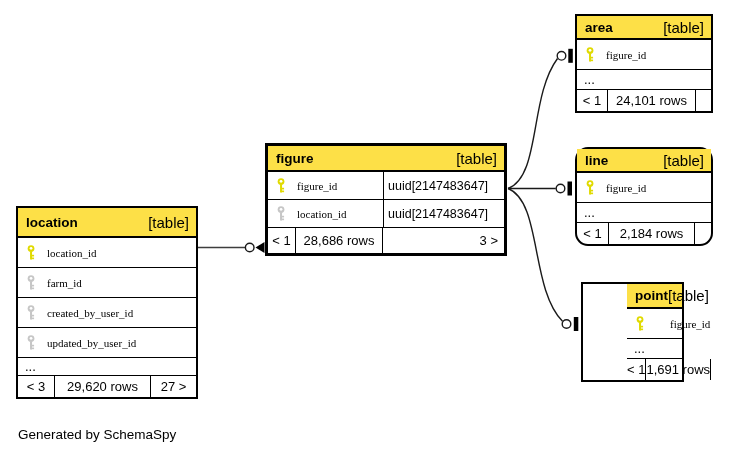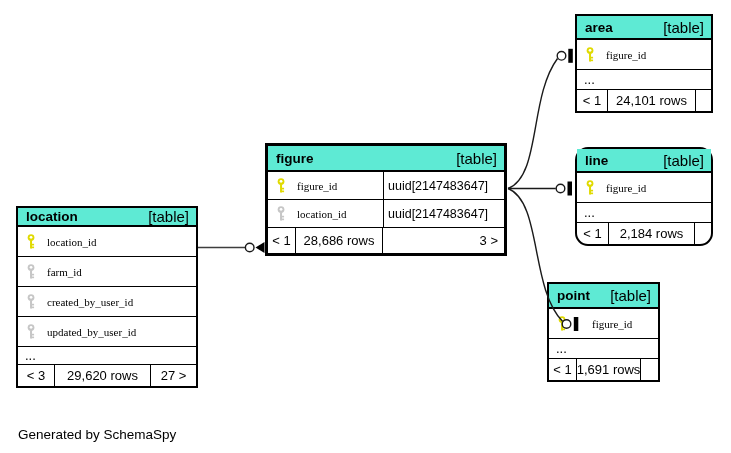--- a/index.html
+++ b/index.html
@@ -3,21 +3,21 @@
 <meta charset="utf-8">
 <style>
   html,body{margin:0;padding:0;}
   body{
     width:731px;height:453px;position:relative;background:#ffffff;
     font-family:"Liberation Sans", sans-serif;color:#000;overflow:hidden;
   }
   .tbl{position:absolute;background:#fff;border:2px solid #000;box-sizing:border-box;}
   .tbl.emph{border-width:3px;}
   .thead{
-    background:#5eead4;border-bottom:2px solid #000;
+    background:#fde047;border-bottom:2px solid #000;
     display:flex;justify-content:space-between;align-items:center;
     padding:0 7px 0 8px;box-sizing:border-box;
   }
   .tname{font-weight:bold;font-size:13.5px;}
   .badge{font-size:15px;}
   .trow{display:flex;align-items:center;border-bottom:1px solid #000;box-sizing:border-box;}
   .namecell{display:flex;align-items:center;padding-left:8px;box-sizing:border-box;}
   .keyslot{width:12px;height:17px;display:inline-flex;align-items:center;margin-right:9px;flex:0 0 auto;}
   .pk{color:#e0da00;}
   .fk{color:#c6c6c6;}
@@ -25,33 +25,33 @@
   .typecell{border-left:1px solid #000;flex:1;align-self:stretch;display:flex;align-items:center;
     padding-left:4px;font-size:12.5px;white-space:nowrap;box-sizing:border-box;}
   .dots{display:flex;align-items:center;padding-left:7px;font-size:13px;border-bottom:1px solid #000;box-sizing:border-box;}
   .tfoot{display:flex;align-items:stretch;font-size:13px;box-sizing:border-box;}
   .fcell{display:flex;align-items:center;justify-content:center;box-sizing:border-box;white-space:nowrap;}
   .fsep{border-right:1px solid #000;}
   .fflex{flex:1;}
   .fright{justify-content:flex-end;padding-right:6px;}
   
   #t-location{left:16px;top:206px;width:182px;}
-  #t-location .thead{height:19px;text-align:right;}
+  #t-location .thead{height:30px;text-align:right;}
   #t-location .trow{height:30px;}
   #t-location .dots{height:18px;}
   #t-location .tfoot{height:21px;}
   #t-figure{left:265px;top:143px;width:242px;}
   #t-figure .thead{height:26px;}
   #t-figure .trow{height:28px;}
   #t-figure .tfoot{height:25px;}
   #t-figure .namecell{width:115px;flex:0 0 115px;}
   #t-area,#t-line{width:138px;}
   #t-area{left:575px;top:14px;}
   #t-line{left:575px;top:147px;border-radius:13px;}
-  #t-point{left:547px;top:282px;width:113px;}
+  #t-point{left:581px;top:282px;width:103px;padding-left:44px;}
   #t-area .thead,#t-line .thead{height:24px;}
   #t-point .thead{height:25px;}
   #t-area .trow,#t-line .trow,#t-point .trow{height:30px;}
   #t-area .dots,#t-line .dots,#t-point .dots{height:20px;}
   #t-area .tfoot,#t-line .tfoot,#t-point .tfoot{height:21px;}
   #t-point .cname{margin-left:14px;}
   svg.edges{position:absolute;left:0;top:0;pointer-events:none;}
   .caption{position:absolute;left:18px;top:427px;font-size:13.5px;}
   .keyicon{display:block;}
 </style>

